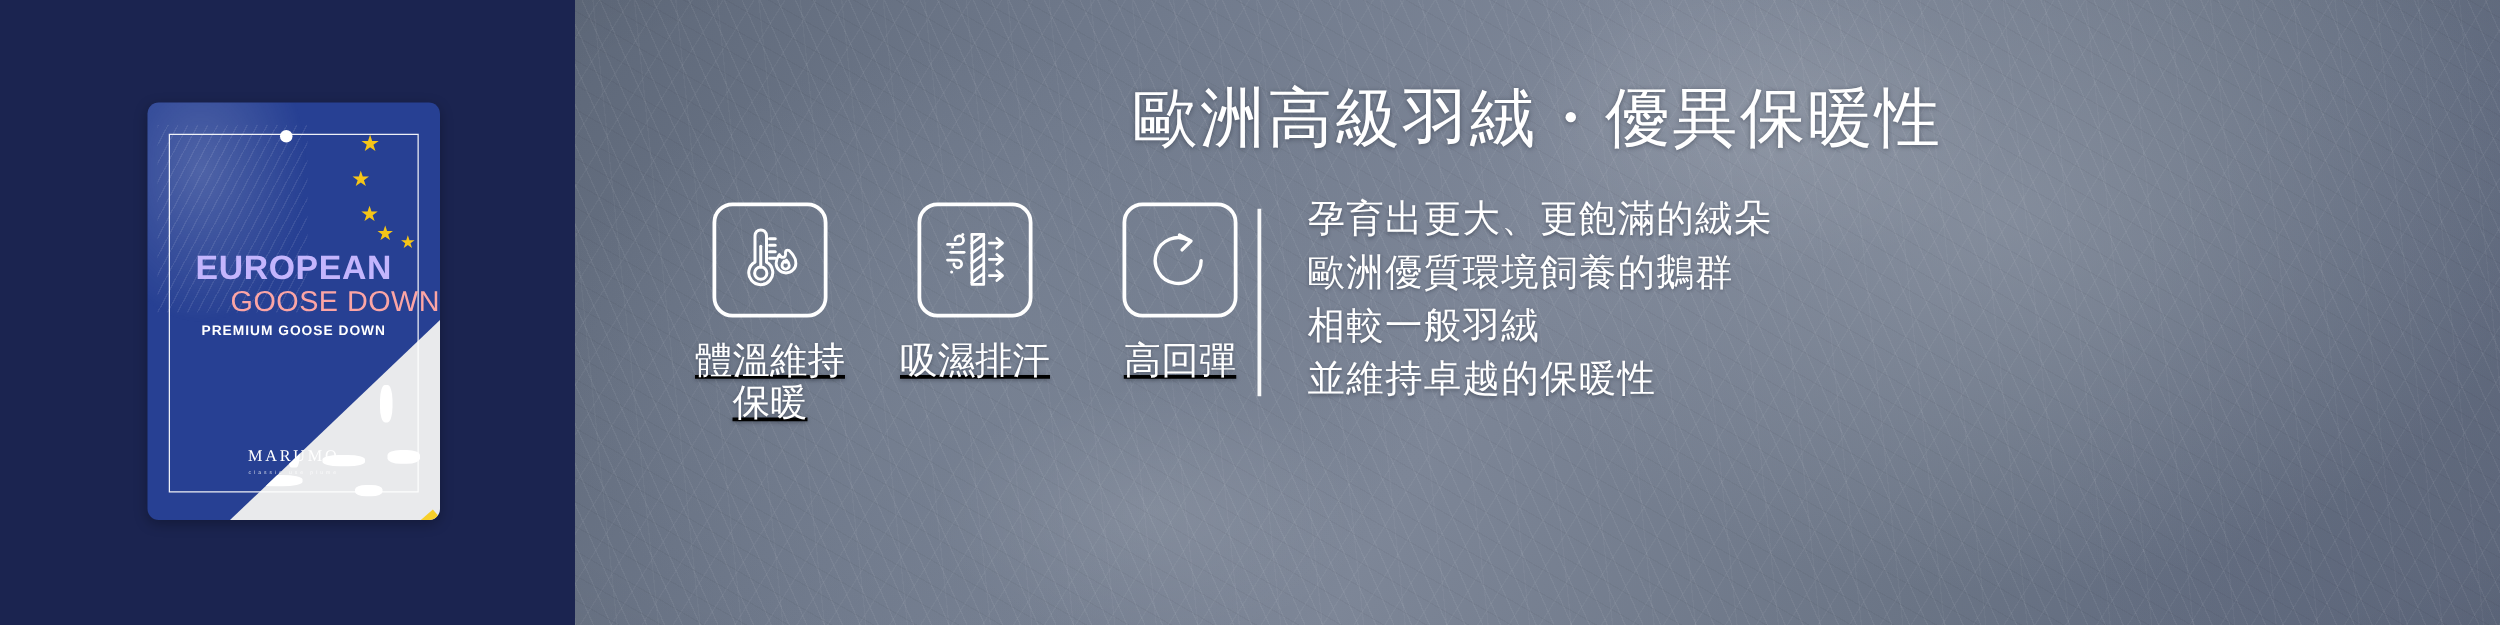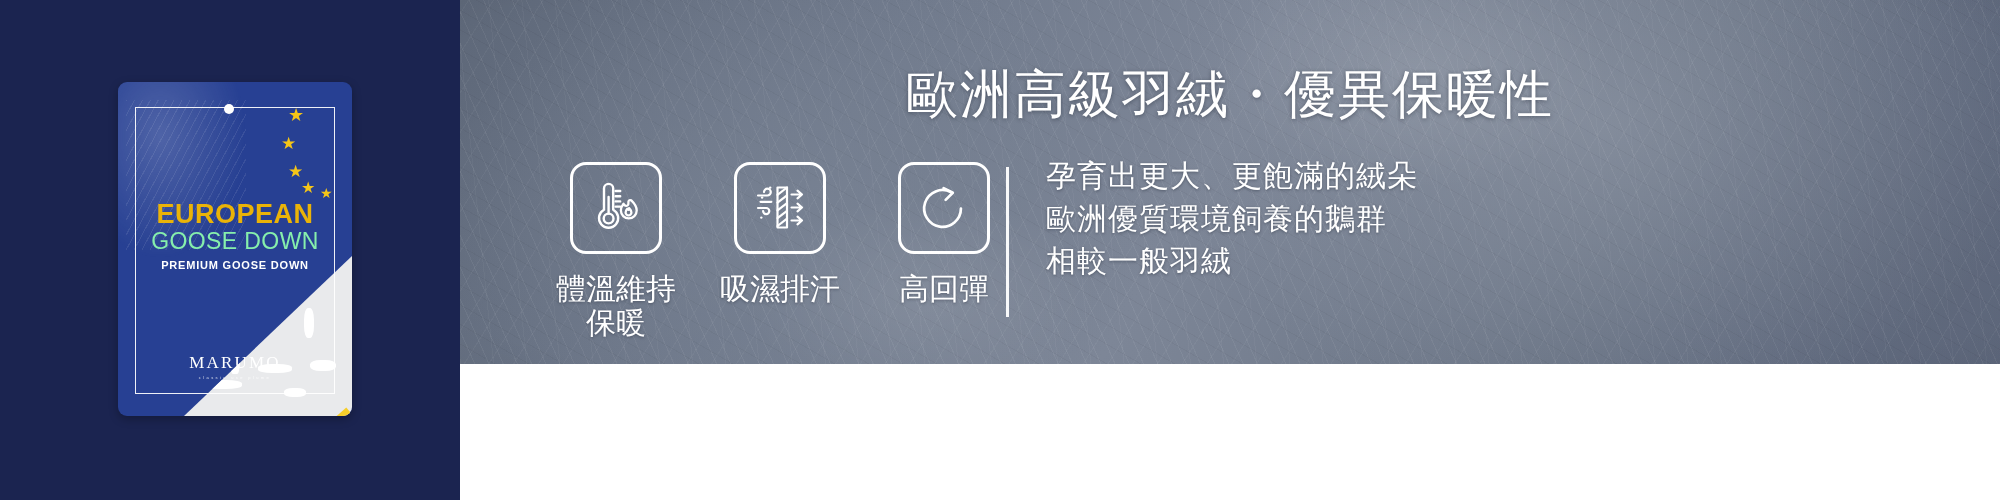--- a/index.html
+++ b/index.html
@@ -53,29 +53,29 @@
   }
   .s1{left:170px;top:24px;font-size:18px;}
   .s2{left:163px;top:53px;font-size:17px;}
   .s3{left:170px;top:81px;font-size:17px;}
   .s4{left:183px;top:98px;font-size:16px;}
   .s5{left:202px;top:104px;font-size:14px;}
 
   #tag-title{
     position:absolute;left:0;right:0;top:117px;
     text-align:center;
-    color:#eab308;
+    color:#c4b5fd;
     font-weight:800;
     font-size:27px;
     letter-spacing:.5px;
     font-family:"Liberation Sans",sans-serif;
   }
   #tag-sub{
     position:absolute;left:0;right:0;top:146px;
-    text-align:center;color:#86efac;
+    text-align:right;color:#fca5a5;
     font-weight:400;font-size:23px;letter-spacing:.4px;
   }
   #tag-sub2{
     position:absolute;left:0;right:0;top:177px;
     text-align:center;color:#ffffff;
     font-weight:700;font-size:11px;letter-spacing:.8px;
   }
   
   #tag-map{
     position:absolute;right:0;bottom:0;width:168px;height:160px;
@@ -93,30 +93,30 @@
     width:260px;height:27px;background:#f7cf2a;
     transform:rotate(-41deg);transform-origin:100% 100%;
   }
   #tag-logo{
     position:absolute;left:0;right:0;bottom:36px;
     text-align:center;
     color:#ffffff;
   }
   #tag-logo .lg{
     font-family:"Liberation Serif","DejaVu Serif",serif;
-    font-size:17px;letter-spacing:2.2px;display:block;
+    font-size:13px;letter-spacing:2.2px;display:block;
   }
   #tag-logo .lgs{
     display:block;font-size:4px;letter-spacing:2.4px;opacity:.82;margin-top:2px;
   }
 
   
   #right-panel{
     position:absolute;left:460px;top:0;
-    width:1540px;height:364px;
+    width:1540px;height:500px;
     overflow:hidden;
     background:#4c1d95;
   }
   #feather-bg{
     position:absolute;inset:0;
     background:
       radial-gradient(ellipse 520px 360px at 22% 58%, rgba(120,130,147,.85), rgba(120,130,147,0) 70%),
       radial-gradient(ellipse 600px 420px at 74% 34%, rgba(150,158,172,.55), rgba(150,158,172,0) 72%),
       radial-gradient(ellipse 420px 500px at 97% 78%, rgba(96,105,123,.7), rgba(96,105,123,0) 70%),
       linear-gradient(118deg, #5e6879 0%, #707a8c 26%, #7d8697 48%, #6a7485 74%, #59637a 100%);
@@ -148,20 +148,21 @@
     font-family:"DejaVu Sans","Liberation Sans",sans-serif;
   }
 
   
   #features{
     position:absolute;left:80px;top:162px;
     width:480px;
     display:flex;
     justify-content:center;
     gap:24px;
+    text-decoration:underline;
   }
   .feature{
     width:140px;
     display:flex;flex-direction:column;align-items:center;
   }
   .icon-box{
     width:92px;height:92px;
     border:3px solid #ffffff;
     border-radius:16px;
     display:flex;align-items:center;justify-content:center;
@@ -308,16 +309,17 @@
       </div>
 
     </div>
 
     <div id="divider"></div>
 
     <div id="description">
       <div>孕育出更大、更飽滿的絨朵</div>
       <div>歐洲優質環境飼養的鵝群</div>
       <div>相較一般羽絨</div>
+      <div>並維持卓越的保暖性</div>
     </div>
 
   </div>
 </div>
 
 </body></html>

